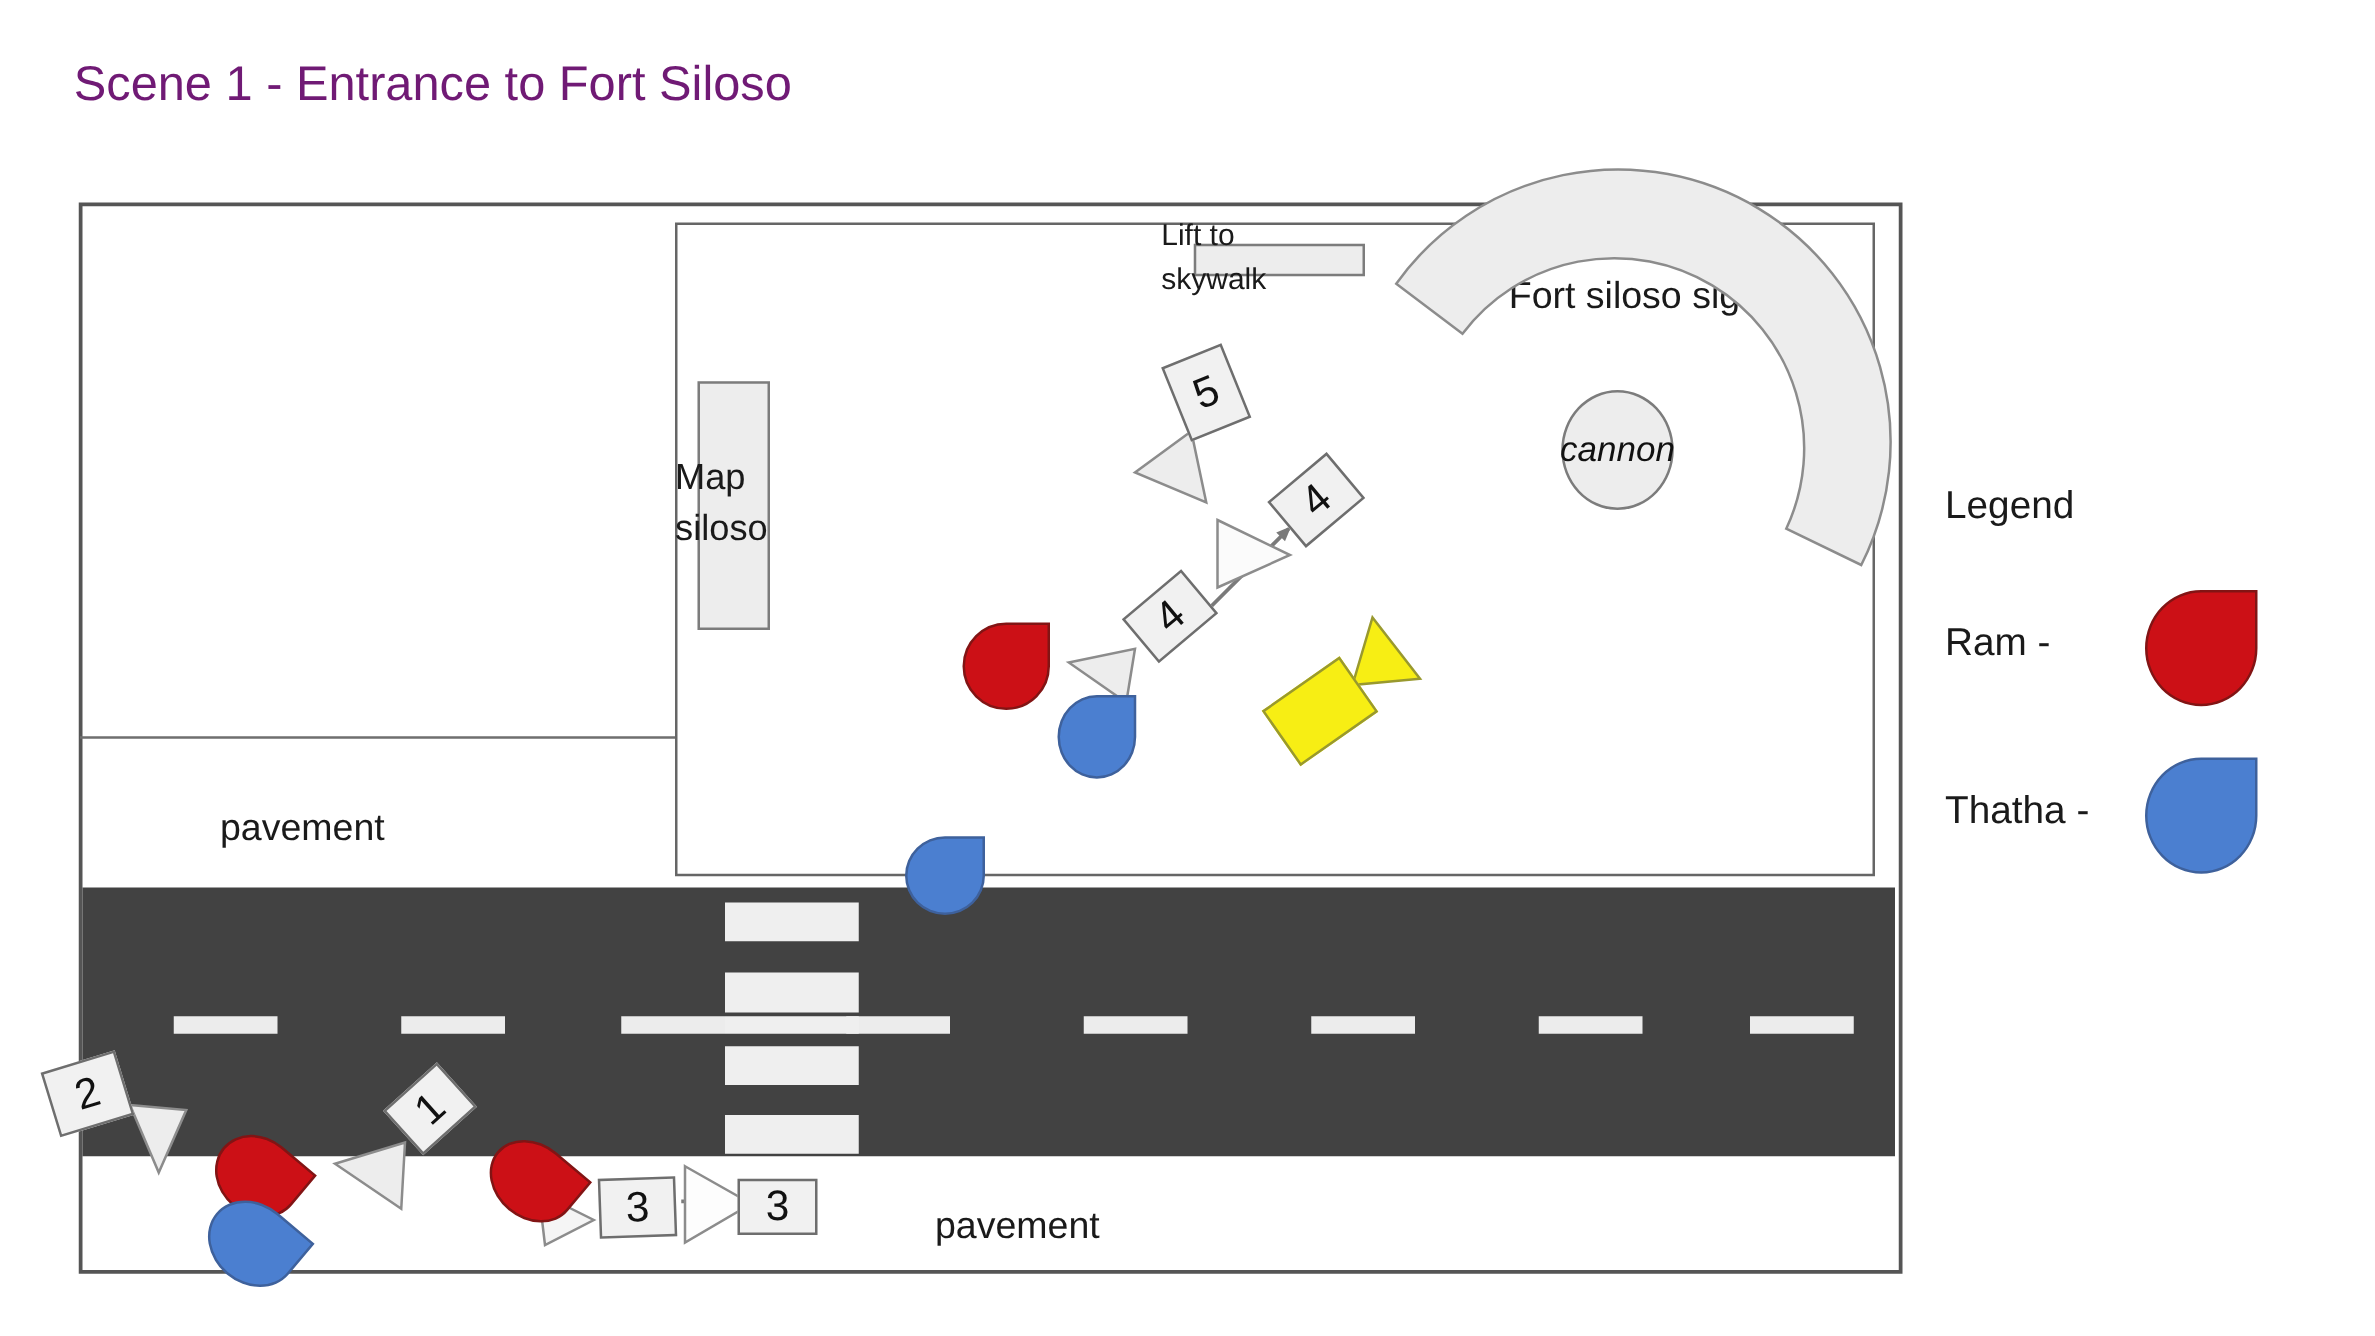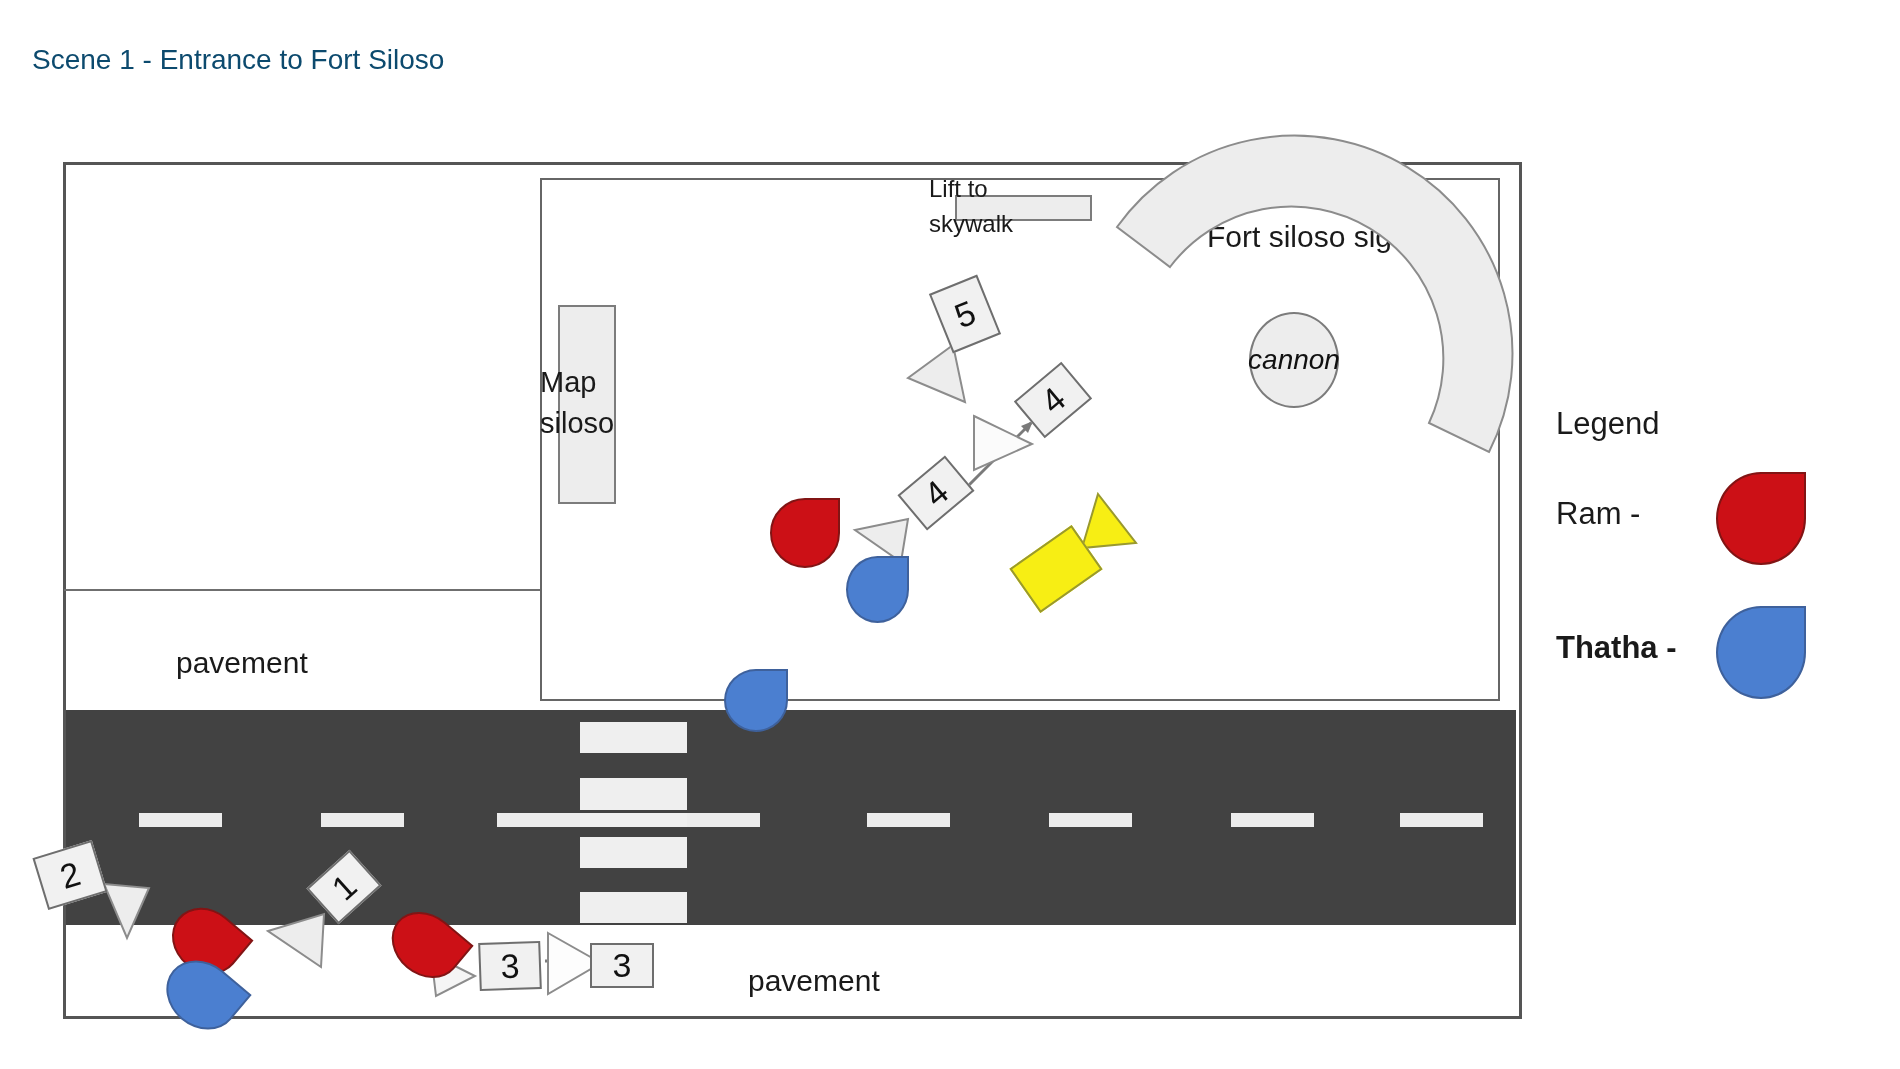--- a/index.html
+++ b/index.html
@@ -3,21 +3,21 @@
 <meta charset="utf-8">
 <style>
   html,body{margin:0;padding:0;}
   body{
     width:1900px;height:1069px;position:relative;background:#ffffff;
     font-family:"Liberation Sans","DejaVu Sans",sans-serif;color:#1a1a1a;
     overflow:hidden;
   }
   .abs{position:absolute;}
   .label{position:absolute;white-space:pre;line-height:1.32;}
-  #title{left:32px;top:42px;font-size:28px;color:#0c4a6e;}
+  #title{left:59px;top:42px;font-size:39px;color:#701a75;}
   
   #outer-rect{left:63px;top:162px;width:1453px;height:851px;border:3px solid #555;background:#fff;}
   #upper-divider{left:64px;top:589px;width:477px;height:2px;background:#6f6f6f;}
   #inner-rect{left:540px;top:178px;width:956px;height:519px;border:2px solid #666;background:#fff;}
   
   #road{left:66px;top:710px;width:1450px;height:215px;}
   .dash{position:absolute;top:103px;height:14px;width:83px;background:#ececec;}
   .zebra{position:absolute;background:#efefef;}
   
   #map-board-rect{left:558px;top:305px;width:54px;height:195px;background:#ededed;border:2px solid #7c7c7c;}
@@ -40,23 +40,23 @@
   #box-1{left:315px;top:863px;width:58px;height:48px;transform:rotate(-42deg);}
   #box-3a{left:479px;top:942px;width:62px;height:48px;transform:rotate(-2deg);}
   #box-3b{left:590px;top:943px;width:64px;height:45px;}
   #yellow-box{left:1018px;top:542px;width:76px;height:54px;transform:rotate(-35deg);
     background:var(--color-highlight_yellow,#f7ee14);border:2px solid #99992e;}
   
   .drop{position:absolute;border-radius:50% 0 50% 50%;box-sizing:border-box;}
   .drop.red{background:var(--color-ram_red,#cc1016);border:2px solid #821414;}
   .drop.blue{background:var(--color-thatha_blue,#4b7fd0);border:2px solid #3e619c;}
   
-  #legend-title{left:1556px;top:404px;font-size:31px;}
+  #legend-title{left:1556px;top:384px;font-size:31px;}
   #legend-ram-label{left:1556px;top:494px;font-size:31px;}
-  #legend-thatha-label{left:1556px;top:628px;font-size:31px;font-weight:bold;}
+  #legend-thatha-label{left:1556px;top:628px;font-size:31px;}
   svg.overlay{position:absolute;left:0;top:0;pointer-events:none;}
 </style>
 </head>
 <body>
 
 <div id="title" class="label">Scene 1 - Entrance to Fort Siloso</div>
 
 <div id="outer-rect" class="abs"></div>
 
 <div id="road" class="abs" style="background:#424242;">

